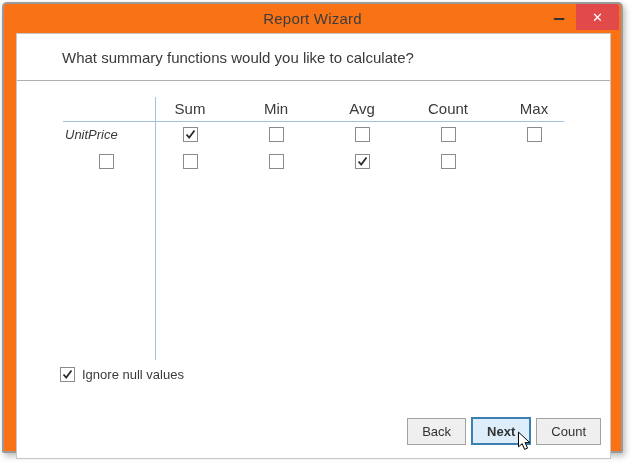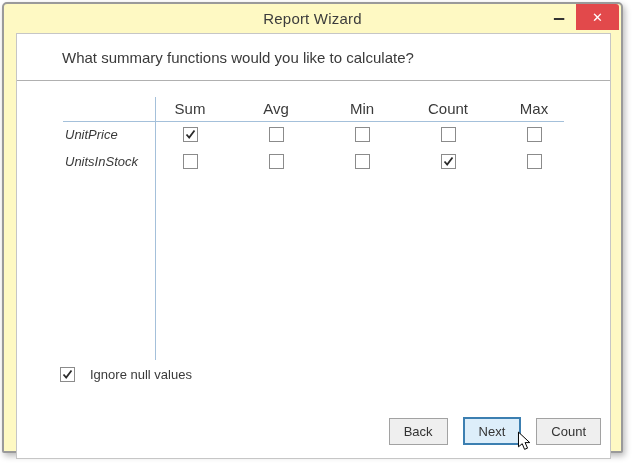--- a/index.html
+++ b/index.html
@@ -5,21 +5,21 @@
   html,body{margin:0;padding:0;}
   body{
     width:636px;height:474px;position:relative;overflow:hidden;
     background:#ffffff;
     font-family:"Liberation Sans","DejaVu Sans",sans-serif;
     -webkit-font-smoothing:antialiased;
   }
   .window{
     position:absolute;left:2px;top:2px;width:621px;height:451px;
     box-sizing:border-box;border:2px solid #9a9a9a;
-    border-radius:5px 5px 2px 2px;background:#fef9c3;
+    border-radius:5px 5px 2px 2px;background:#f97316;
     box-shadow:2px 3px 6px rgba(0,0,0,.28);
   }
   
   .titlebar{position:absolute;top:0;left:0;right:0;height:29px;}
   .title{
     position:absolute;top:6px;left:0;right:0;text-align:center;
     font-size:15px;color:#3c3c3c;letter-spacing:.2px;
   }
   .min-btn{
     position:absolute;right:53px;top:2px;width:18px;height:22px;
@@ -57,35 +57,35 @@
     width:15px;height:15px;box-sizing:border-box;border:1px solid #8b8b8b;
     background:#fff;display:flex;align-items:center;justify-content:center;
     cursor:default;
   }
   .hline{position:absolute;left:46px;top:87px;width:501px;height:1px;
     background:var(--grid-line,#a4c0da);}
   .vline{position:absolute;left:138px;top:63px;width:1px;height:263px;
     background:var(--grid-line,#a4c0da);}
   
   .ignore-null{position:absolute;left:43px;top:333px;display:flex;
-    align-items:center;gap:15px;}
+    align-items:center;gap:7px;}
   .ignore-null .lbl{font-size:13px;color:#3a3a3a;}
   
-  .footer{position:absolute;right:9px;top:384px;display:flex;gap:15px;
+  .footer{position:absolute;right:9px;top:384px;display:flex;gap:5px;
     align-items:flex-start;}
   .btn{
     height:27px;min-width:58px;padding:0 14px;box-sizing:border-box;
     border:1px solid #a2a2a2;background:#efefef;
     font-size:13px;color:#333;display:flex;align-items:center;
     justify-content:center;font-family:inherit;cursor:default;
   }
   .btn-focused{
     background:var(--focus-fill,#ddeefa);
     border:2px solid var(--focus-border,#3c7fb1);
-    height:28px;margin-top:-1px;
+    height:28px;margin-top:-1px;font-weight:bold;
   }
   .cursor{position:absolute;left:513px;top:427px;z-index:10;pointer-events:none;}
 </style>
 </head>
 <body style="--close-bg: #e2494b; --focus-border: #3c7fb1; --focus-fill: #ddeefa; --grid-line: #a4c0da;">
 
 <div class="window">
 
   <div class="titlebar">
     <div class="title">Report Wizard</div>
@@ -99,22 +99,22 @@
 
   <div class="panel">
     <div class="question">What summary functions would you like to calculate?</div>
 
     <div class="vline"></div>
     <div class="hline"></div>
 
     <div id="summary-grid">
         <div class="corner-cell"></div>
         <div class="header-cell">Sum</div>
+        <div class="header-cell">Min</div>
         <div class="header-cell">Avg</div>
-        <div class="header-cell">Min</div>
         <div class="header-cell">Count</div>
         <div class="header-cell">Max</div>
         <div class="row-label">UnitPrice</div>
         <div class="cb-cell">
           <div class="checkbox">
             <svg width="11" height="11" viewBox="0 0 11 11">
               <path d="M1.5 5.5 L4.2 8.5 L9.5 1.5" stroke="#2b2b2b" stroke-width="1.8" fill="none"></path>
             </svg>
           </div>
         </div>
@@ -123,21 +123,20 @@
         </div>
         <div class="cb-cell">
           <div class="checkbox"></div>
         </div>
         <div class="cb-cell">
           <div class="checkbox"></div>
         </div>
         <div class="cb-cell">
           <div class="checkbox"></div>
         </div>
-        <div class="row-label">UnitsInStock</div>
         <div class="cb-cell">
           <div class="checkbox"></div>
         </div>
         <div class="cb-cell">
           <div class="checkbox"></div>
         </div>
         <div class="cb-cell">
           <div class="checkbox"></div>
         </div>
         <div class="cb-cell">

